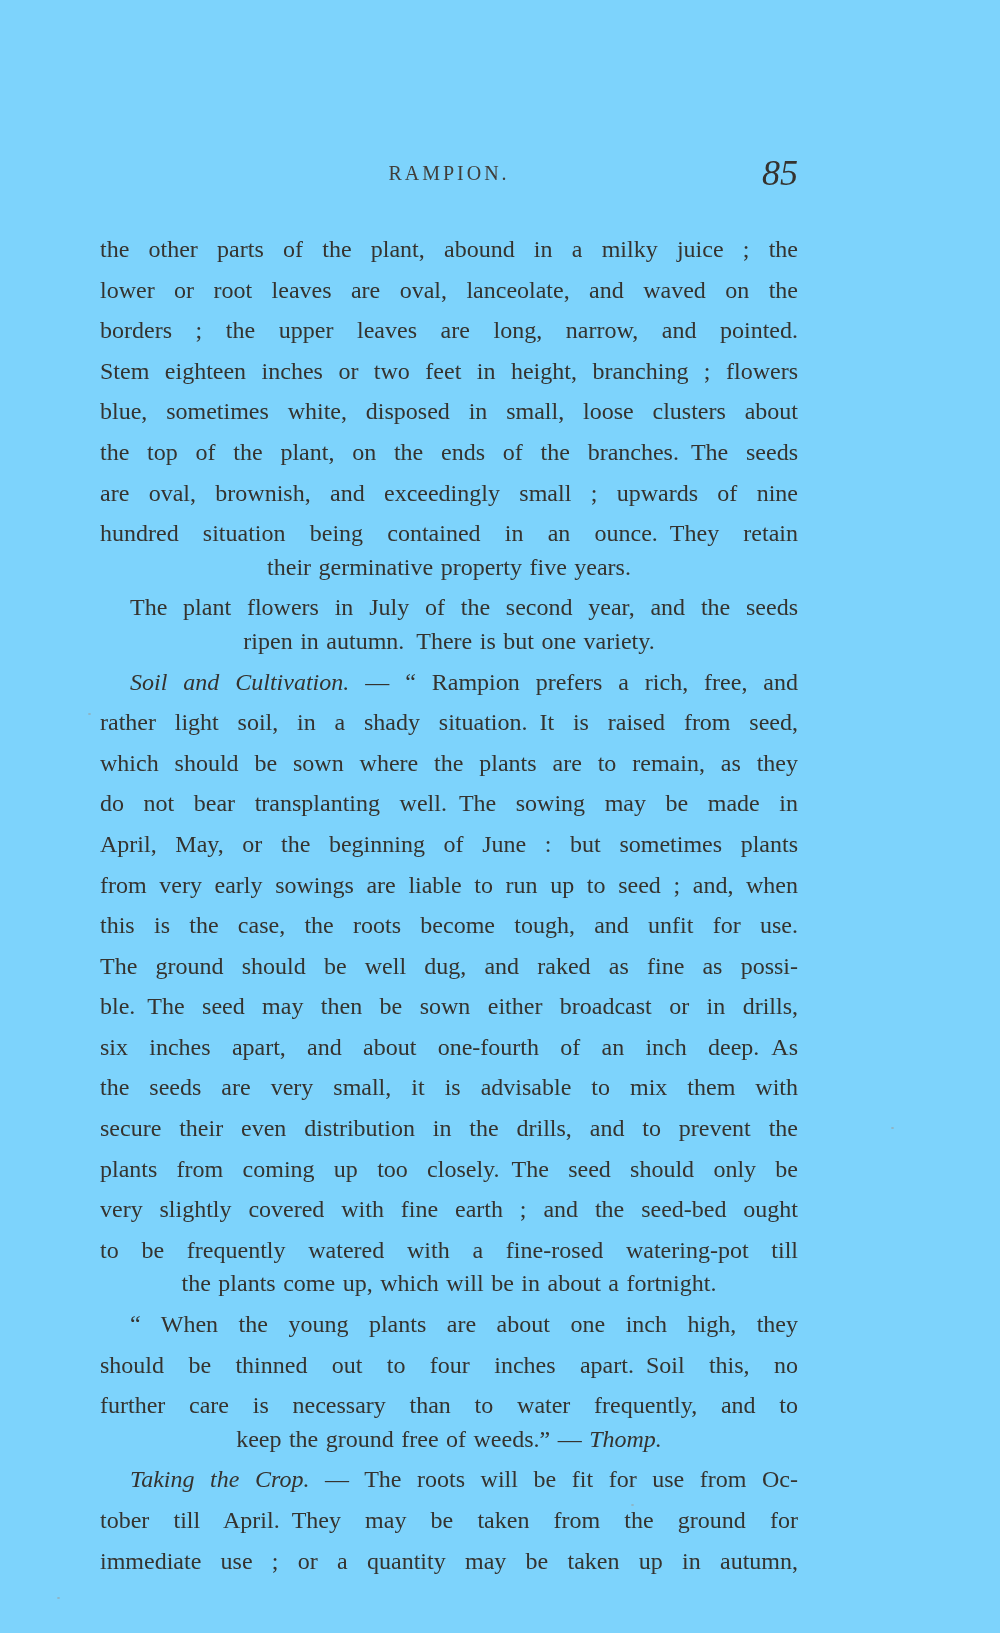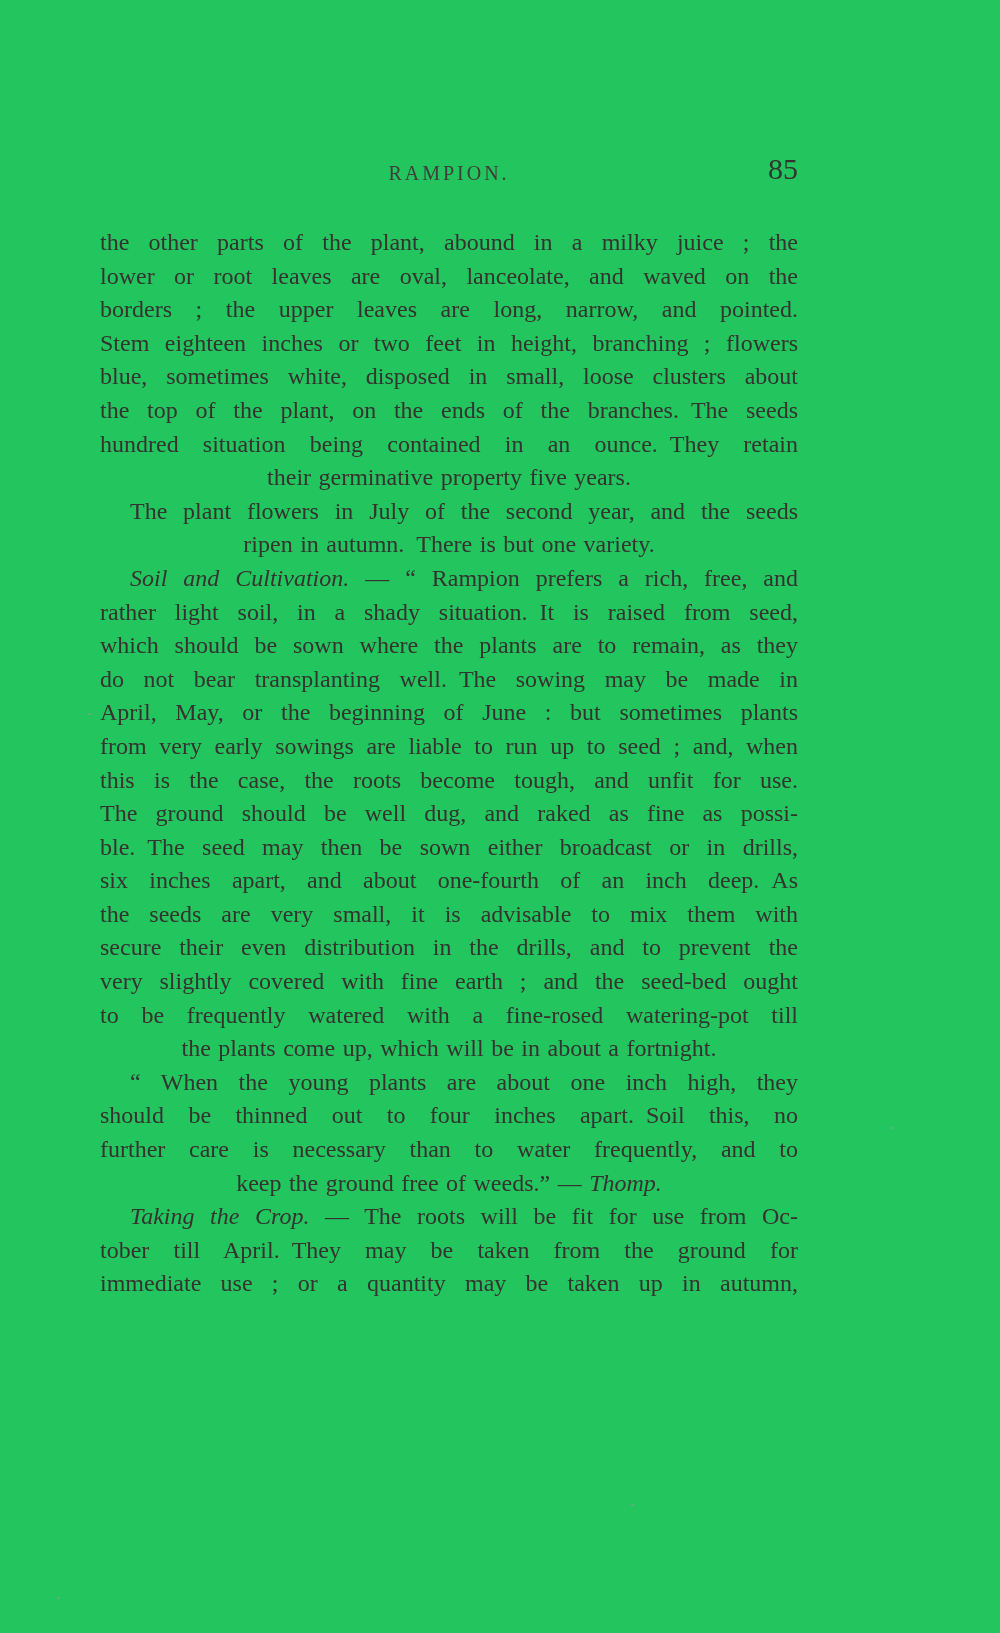--- a/index.html
+++ b/index.html
@@ -6,21 +6,21 @@
     margin: 0;
     padding: 0;
     width: 1000px;
     height: 1633px;
     overflow: hidden;
   }
   .page {
     position: relative;
     width: 1000px;
     height: 1633px;
-    background: #22c55e;
+    background: #7dd3fc;
     font-family: "Liberation Serif", "DejaVu Serif", serif;
     color: #35332f;
   }
   .header-row {
     position: absolute;
     left: 100px;
     top: 152px;
     width: 698px;
     height: 40px;
   }
@@ -31,40 +31,42 @@
     top: 10px;
     text-align: center;
     font-size: 20px;
     letter-spacing: 3px;
     color: #403e3a;
   }
   .page-number {
     position: absolute;
     right: 0;
     top: 0;
-    font-size: 30px;
+    font-size: 36px;
     color: #35332f;
+    font-style: italic;
   }
   .text-block {
     position: absolute;
     left: 100px;
     top: 226px;
     width: 698px;
     font-size: 24px;
     line-height: 33.6px;
     word-spacing: 1.5px;
   }
   .line {
     white-space: normal;
     text-align: center;
   }
   .line.j {
     text-align: justify;
     text-align-last: justify;
     text-justify: inter-word;
+    margin-top: 7px;
   }
   .line.ind {
     padding-left: 30px;
   }
   .it {
     font-style: italic;
   }
   .speck {
     position: absolute;
     width: 3px;
@@ -83,36 +85,38 @@
     <div class="page-number">85</div>
   </div>
 
   <div class="text-block">
       <div class="line j"><span>the other parts of the plant, abound in a milky juice ; the</span></div>
       <div class="line j"><span>lower or root leaves are oval, lanceolate, and waved on the</span></div>
       <div class="line j"><span>borders ; the upper leaves are long, narrow, and pointed.</span></div>
       <div class="line j"><span>Stem eighteen inches or two feet in height, branching ; flowers</span></div>
       <div class="line j"><span>blue, sometimes white, disposed in small, loose clusters about</span></div>
       <div class="line j"><span>the top of the plant, on the ends of the branches. The seeds</span></div>
+      <div class="line j"><span>are oval, brownish, and exceedingly small ; upwards of nine</span></div>
       <div class="line j"><span>hundred situation being contained in an ounce. They retain</span></div>
       <div class="line"><span>their germinative property five years.</span></div>
       <div class="line j ind"><span>The plant flowers in July of the second year, and the seeds</span></div>
       <div class="line"><span>ripen in autumn. There is but one variety.</span></div>
       <div class="line j ind"><span class="it">Soil and Cultivation.</span><span> — “ Rampion prefers a rich, free, and</span></div>
       <div class="line j"><span>rather light soil, in a shady situation. It is raised from seed,</span></div>
       <div class="line j"><span>which should be sown where the plants are to remain, as they</span></div>
       <div class="line j"><span>do not bear transplanting well. The sowing may be made in</span></div>
       <div class="line j"><span>April, May, or the beginning of June : but sometimes plants</span></div>
       <div class="line j"><span>from very early sowings are liable to run up to seed ; and, when</span></div>
       <div class="line j"><span>this is the case, the roots become tough, and unfit for use.</span></div>
       <div class="line j"><span>The ground should be well dug, and raked as fine as possi-</span></div>
       <div class="line j"><span>ble. The seed may then be sown either broadcast or in drills,</span></div>
       <div class="line j"><span>six inches apart, and about one-fourth of an inch deep. As</span></div>
       <div class="line j"><span>the seeds are very small, it is advisable to mix them with</span></div>
       <div class="line j"><span>secure their even distribution in the drills, and to prevent the</span></div>
+      <div class="line j"><span>plants from coming up too closely. The seed should only be</span></div>
       <div class="line j"><span>very slightly covered with fine earth ; and the seed-bed ought</span></div>
       <div class="line j"><span>to be frequently watered with a fine-rosed watering-pot till</span></div>
       <div class="line"><span>the plants come up, which will be in about a fortnight.</span></div>
       <div class="line j ind"><span>“ When the young plants are about one inch high, they</span></div>
       <div class="line j"><span>should be thinned out to four inches apart. Soil this, no</span></div>
       <div class="line j"><span>further care is necessary than to water frequently, and to</span></div>
       <div class="line"><span>keep the ground free of weeds.” — </span><span class="it">Thomp.</span></div>
       <div class="line j ind"><span class="it">Taking the Crop.</span><span> — The roots will be fit for use from Oc-</span></div>
       <div class="line j"><span>tober till April. They may be taken from the ground for</span></div>
       <div class="line j"><span>immediate use ; or a quantity may be taken up in autumn,</span></div>

